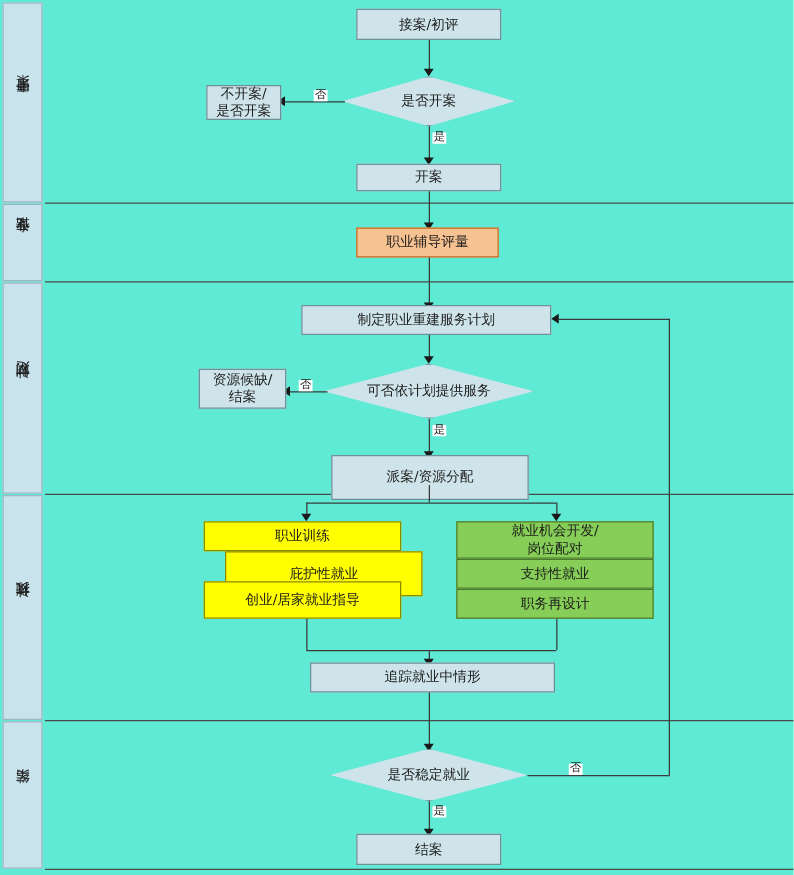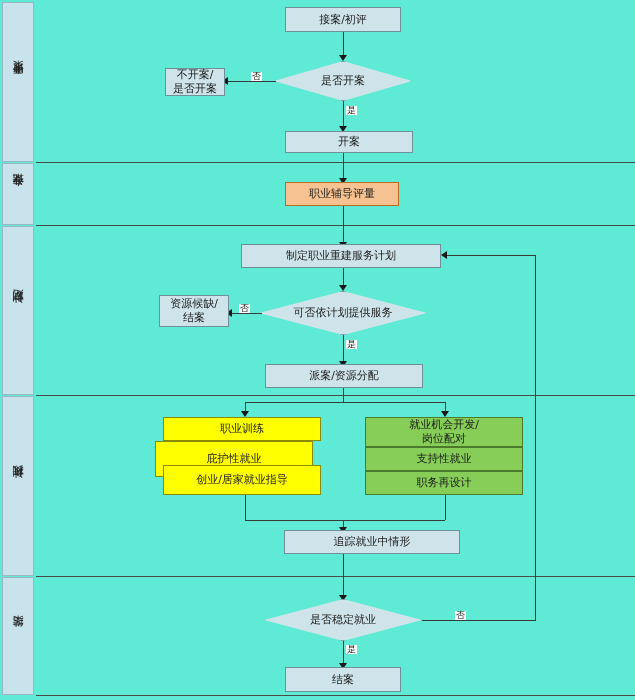--- a/index.html
+++ b/index.html
@@ -180,21 +180,21 @@
   <div class="arrow-l" style="left:222px;top:77px;"></div>
   <div class="edge-label" style="left:251px;top:72px;">否</div>
 
   <div class="node box" style="left:165px;top:68px;width:60px;height:28px;">不开案/
 是否开案</div>
 
   <div class="ln-v" style="left:343px;top:101px;height:26px;"></div>
   <div class="arrow-d" style="left:339px;top:126px;"></div>
   <div class="edge-label" style="left:346px;top:106px;">是</div>
 
-  <div class="node box" style="left:285px;top:131px;width:128px;height:22px;">开案</div>
+  <div class="node box" style="left:285px;top:131px;width:116px;height:22px;">开案</div>
 
   <div class="ln-v" style="left:343px;top:153px;height:27px;"></div>
   <div class="arrow-d" style="left:339px;top:178px;"></div>
 
   <div class="node box-orange" style="left:285px;top:182px;width:114px;height:24px;">职业辅导评量</div>
 
   <div class="ln-v" style="left:343px;top:206px;height:38px;"></div>
   <div class="arrow-d" style="left:339px;top:242px;"></div>
 
   <div class="node box" style="left:241px;top:244px;width:200px;height:24px;">制定职业重建服务计划</div>
@@ -211,47 +211,47 @@
   <div class="arrow-l" style="left:226px;top:309px;"></div>
   <div class="edge-label" style="left:239px;top:304px;">否</div>
 
   <div class="node box" style="left:159px;top:295px;width:70px;height:32px;">资源候缺/
 结案</div>
 
   <div class="ln-v" style="left:343px;top:335px;height:27px;"></div>
   <div class="arrow-d" style="left:339px;top:361px;"></div>
   <div class="edge-label" style="left:346px;top:340px;">是</div>
 
-  <div class="node box" style="left:265px;top:364px;width:158px;height:24px;">派案/资源分配</div>
+  <div class="node box" style="left:265px;top:364px;width:158px;height:36px;">派案/资源分配</div>
 
   <div class="ln-v" style="left:343px;top:388px;height:14px;"></div>
   <div class="ln-h" style="left:245px;top:402px;width:200px;"></div>
 
   <div class="ln-v" style="left:245px;top:402px;height:11px;"></div>
   <div class="arrow-d" style="left:241px;top:411px;"></div>
 
   <div class="ln-v" style="left:445px;top:402px;height:11px;"></div>
   <div class="arrow-d" style="left:441px;top:411px;"></div>
 
   <div class="node box-yellow" style="left:163px;top:417px;width:158px;height:24px;">职业训练</div>
-  <div class="node box-yellow" style="left:155px;top:441px;width:158px;height:36px;">庇护性就业</div>
+  <div class="node box-yellow" style="left:180px;top:441px;width:158px;height:36px;">庇护性就业</div>
   <div class="node box-green" style="left:365px;top:417px;width:158px;height:30px;">就业机会开发/
 岗位配对</div>
 
   <div class="node box-yellow" style="left:163px;top:465px;width:158px;height:30px;">创业/居家就业指导</div>
   <div class="node box-green" style="left:365px;top:447px;width:158px;height:24px;">支持性就业</div>
   <div class="node box-green" style="left:365px;top:471px;width:158px;height:24px;">职务再设计</div>
 
   <div class="ln-v" style="left:245px;top:495px;height:25px;"></div>
   <div class="ln-v" style="left:445px;top:495px;height:25px;"></div>
   <div class="ln-h" style="left:245px;top:520px;width:200px;"></div>
   <div class="ln-v" style="left:343px;top:520px;height:9px;"></div>
   <div class="arrow-d" style="left:339px;top:527px;"></div>
 
-  <div class="node box" style="left:248px;top:530px;width:176px;height:24px;margin-left:36px;">追踪就业中情形</div>
+  <div class="node box" style="left:248px;top:530px;width:196px;height:24px;">追踪就业中情形</div>
 
   <div class="ln-v" style="left:343px;top:554px;height:43px;"></div>
   <div class="arrow-d" style="left:339px;top:595px;"></div>
 
   <div class="diamond" style="left:264px;top:599px;width:158px;height:42px;">
     <div class="dshape"></div>
     <div class="dtext">是否稳定就业</div>
   </div>
 
   <div class="ln-v" style="left:343px;top:641px;height:24px;"></div>

